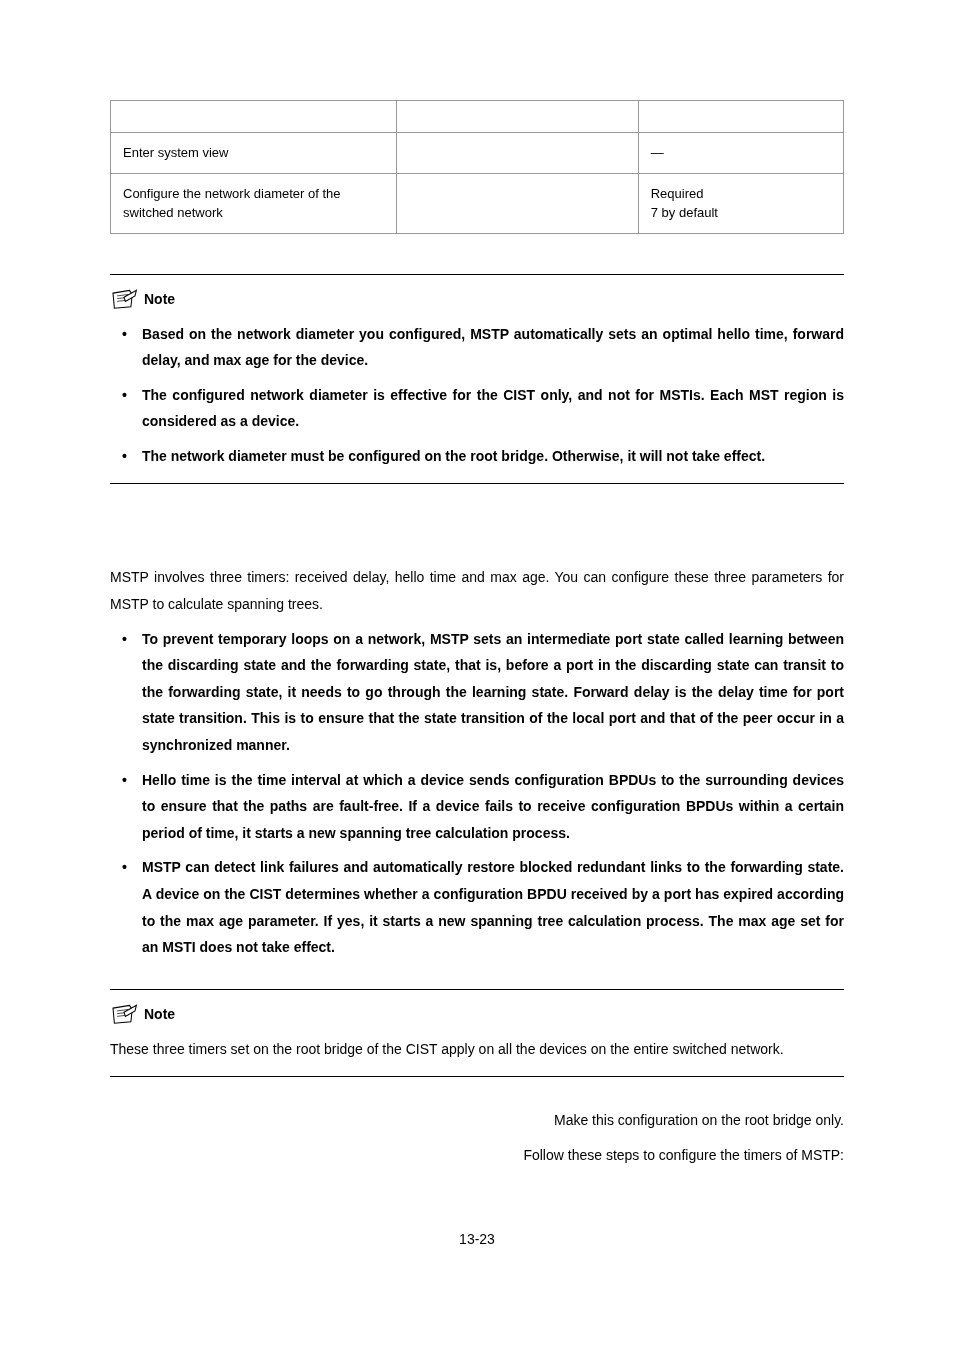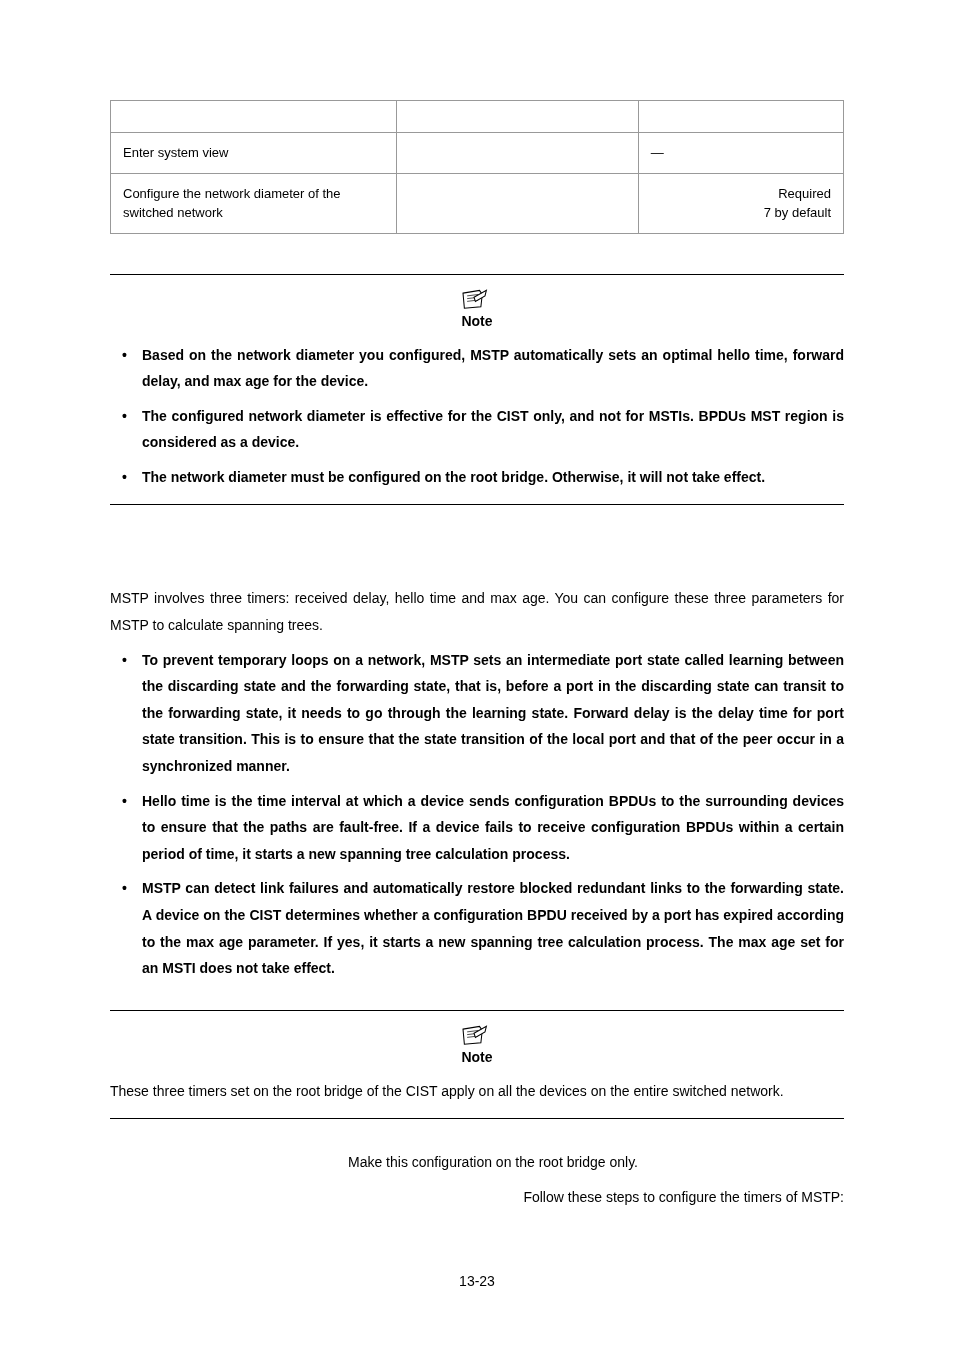--- a/index.html
+++ b/index.html
@@ -32,28 +32,26 @@
       height: 32px;
     }
     table td {
       border: 1px solid #999;
       padding: 10px 12px;
       vertical-align: middle;
       font-size: 13px;
     }
     table td p {
       margin: 0;
-      text-align: right;
     }
     .note-header {
       display: flex;
       align-items: center;
       margin-bottom: 10px;
       margin-top: 14px;
-      flex-direction: column;
     }
     .note-icon {
       width: 28px;
       height: 22px;
       margin-right: 6px;
     }
     .note-label {
       font-weight: bold;
       font-size: 14px;
     }
@@ -139,21 +137,21 @@
     <path d="M4 6 L28 2 L32 8 L30 26 L6 28 Z" fill="none" stroke="#000" stroke-width="1.5"></path>
     <line x1="10" y1="10" x2="26" y2="8" stroke="#000" stroke-width="1"></line>
     <line x1="10" y1="14" x2="26" y2="12" stroke="#000" stroke-width="1"></line>
     <line x1="10" y1="18" x2="26" y2="16" stroke="#000" stroke-width="1"></line>
     <path d="M20 12 L38 2 L36 10 L22 18 Z" fill="#fff" stroke="#000" stroke-width="1.5"></path>
   </svg>
   <span class="note-label">Note</span>
 </div>
 <ul>
   <li>Based on the network diameter you configured, MSTP automatically sets an optimal hello time, forward delay, and max age for the device.</li>
-  <li>The configured network diameter is effective for the CIST only, and not for MSTIs. BPDUs MST region is considered as a device.</li>
+  <li>The configured network diameter is effective for the CIST only, and not for MSTIs. Each MST region is considered as a device.</li>
   <li>The network diameter must be configured on the root bridge. Otherwise, it will not take effect.</li>
 </ul>
 <hr class="hr-bottom">
 
 <div class="section-gap"></div>
 
 <p class="body-text">MSTP involves three timers: received delay, hello time and max age. You can configure these three parameters for MSTP to calculate spanning trees.</p>
 <ul>
   <li>To prevent temporary loops on a network, MSTP sets an intermediate port state called learning between the discarding state and the forwarding state, that is, before a port in the discarding state can transit to the forwarding state, it needs to go through the learning state. Forward delay is the delay time for port state transition. This is to ensure that the state transition of the local port and that of the peer occur in a synchronized manner.</li>
   <li>Hello time is the time interval at which a device sends configuration BPDUs to the surrounding devices to ensure that the paths are fault-free. If a device fails to receive configuration BPDUs within a certain period of time, it starts a new spanning tree calculation process.</li>
@@ -169,16 +167,16 @@
     <line x1="10" y1="10" x2="26" y2="8" stroke="#000" stroke-width="1"></line>
     <line x1="10" y1="14" x2="26" y2="12" stroke="#000" stroke-width="1"></line>
     <line x1="10" y1="18" x2="26" y2="16" stroke="#000" stroke-width="1"></line>
     <path d="M20 12 L38 2 L36 10 L22 18 Z" fill="#fff" stroke="#000" stroke-width="1.5"></path>
   </svg>
   <span class="note-label">Note</span>
 </div>
 <p class="body-text">These three timers set on the root bridge of the CIST apply on all the devices on the entire switched network.</p>
 <hr class="hr-bottom" style="margin-bottom:30px;">
 
-<p class="body-text" style="text-align:center;margin-left:32px;">Make this configuration on the root bridge only.</p>
+<p class="body-text" style="text-align:right;margin-left:32px;">Make this configuration on the root bridge only.</p>
 <p class="body-text" style="text-align:right;">Follow these steps to configure the timers of MSTP:</p>
 
 <div class="page-number">13-23</div>
 
 </body></html>

